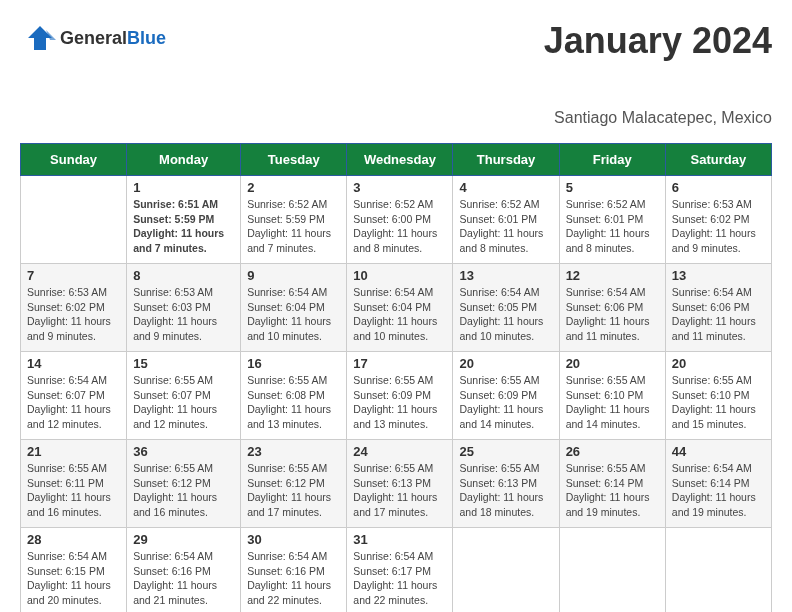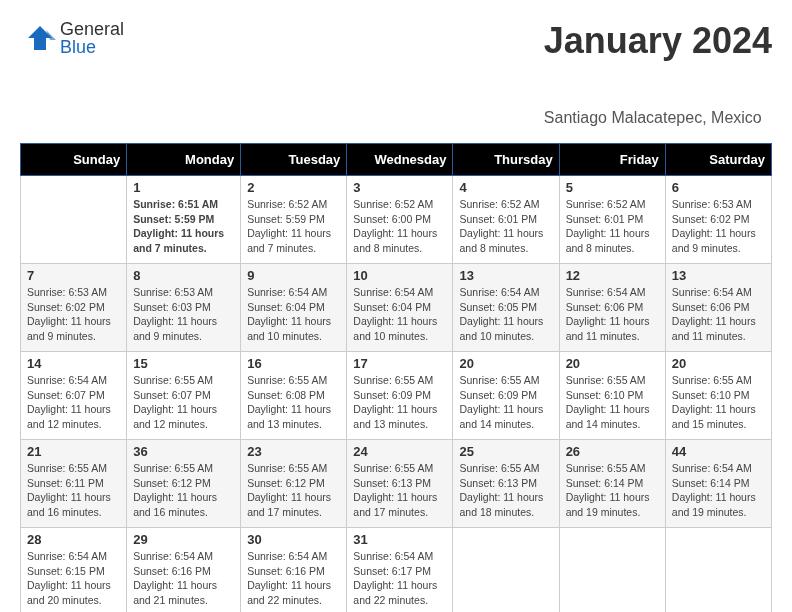--- a/index.html
+++ b/index.html
@@ -16,54 +16,53 @@
       align-items: flex-start;
       margin-bottom: 16px;
     }
     .logo {
       display: flex;
       align-items: center;
       gap: 4px;
     }
     .logo-text {
       display: flex;
-      flex-direction: column;
       font-size: 18px;
-      font-weight: normal;
+      font-weight: bold;
       line-height: 1;
     }
     .logo-general { color: #333; }
     .logo-blue { color: #1a6bbf; }
     .logo-icon {
       width: 36px;
       height: 36px;
     }
     .title-area {
-      text-align: left;
+      text-align: right;
     }
     .calendar-title {
       font-size: 36px;
       font-weight: bold;
       color: #333;
     }
     .calendar-subtitle {
       font-size: 16px;
       color: #555;
       margin-top: 47px;
     }
     table {
       width: 100%;
       border-collapse: collapse;
       font-size: 11px;
     }
     thead tr th {
-      background-color: #000000;
+      background-color: #15803d;
       color: #fff;
       padding: 8px 6px;
-      text-align: right;
+      text-align: center;
       font-size: 13px;
       font-weight: bold;
       border: 1px solid #2a5a9f;
     }
     tbody tr td {
       border: 1px solid #ccc;
       vertical-align: top;
       padding: 4px 6px;
       height: 88px;
       color: #333;

